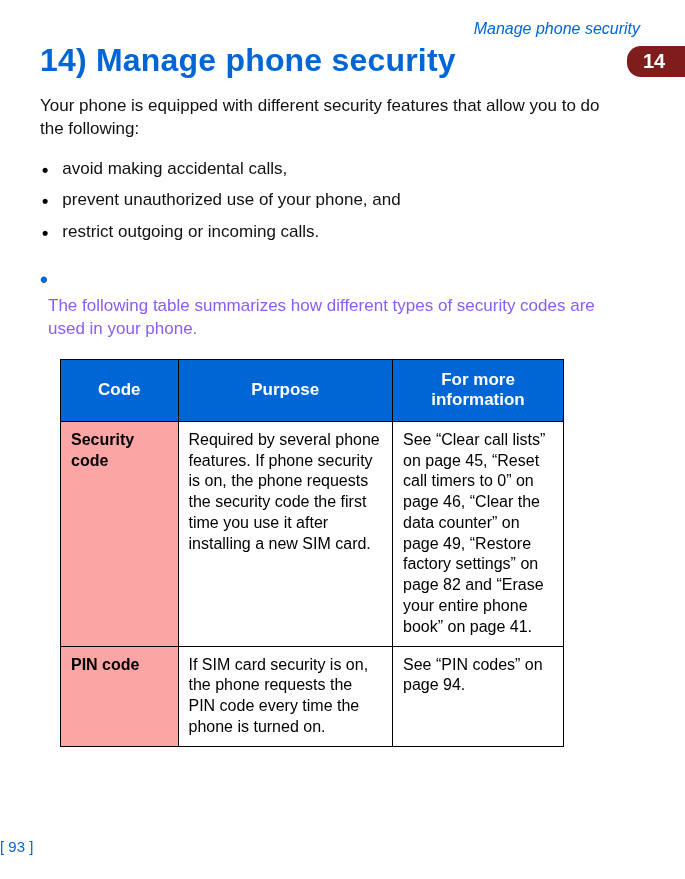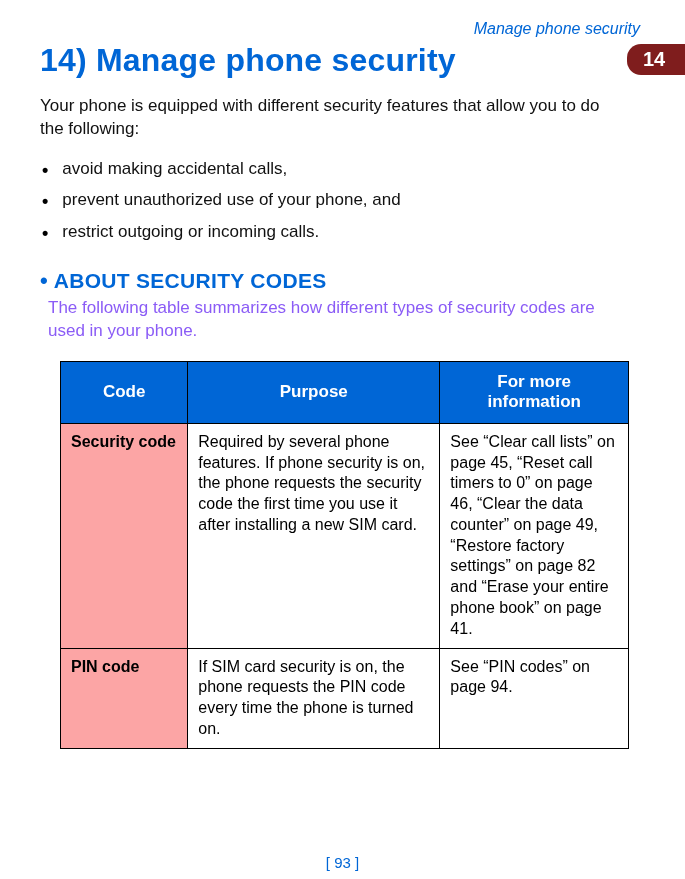--- a/index.html
+++ b/index.html
@@ -19,21 +19,21 @@
     .running-head {
       text-align: right;
       color: #0066d6;
       font-style: italic;
       font-size: 16px;
       margin-bottom: 4px;
       margin-right: 0;
     }
     .title-row {
       display: flex;
-      align-items: flex-start;
+      align-items: center;
       justify-content: space-between;
       margin-top: 2px;
       margin-bottom: 16px;
       gap: 28px;
     }
     h1.chapter-title {
       color: #0066d6;
       font-size: 32px;
       font-weight: 700;
       margin: 0;
@@ -97,21 +97,21 @@
       letter-spacing: 0.3px;
     }
     .section-intro {
       font-size: 17px;
       color: #8b5cf6;
       margin: 4px 20px 18px 8px;
       line-height: 1.35;
     }
     table.codes {
       border-collapse: collapse;
-      width: 569px;
+      width: 504px;
       margin-left: 20px;
       border: 1.5px solid #000;
     }
     table.codes th {
       background: #0066d6;
       color: #fff;
       font-weight: 700;
       font-size: 17px;
       padding: 10px 8px;
       border: 1.5px solid #000;
@@ -133,24 +133,24 @@
     }
     table.codes td.purpose {
       width: 255px;
       margin-top: 40px;
     }
     table.codes td.moreinfo {
       width: 190px;
     }
     .page-number {
       position: absolute;
-      bottom: 8px;
+      bottom: 24px;
       left: 0;
       right: 0;
-      text-align: center;
+      text-align: left;
       color: #0066d6;
       font-size: 15px;
       font-weight: 500;
     }
   </style>
 </head>
 <body>
 
 <div class="page">
   <div class="running-head">Manage phone security</div>
@@ -175,21 +175,20 @@
       <span>prevent unauthorized use of your phone, and</span>
     </li>
     <li>
       <span class="bullet">•</span>
       <span>restrict outgoing or incoming calls.</span>
     </li>
   </ul>
 
   <div class="section-title-row">
     <span class="section-bullet">•</span>
-    <h2 class="section-title">ABOUT SECURITY CODES</h2>
   </div>
   <p class="section-intro">The following table summarizes how different types of security codes are used in your phone.</p>
 
   <table class="codes">
     <thead>
       <tr>
         <th>Code</th>
         <th>Purpose</th>
         <th>For more information</th>
       </tr>

